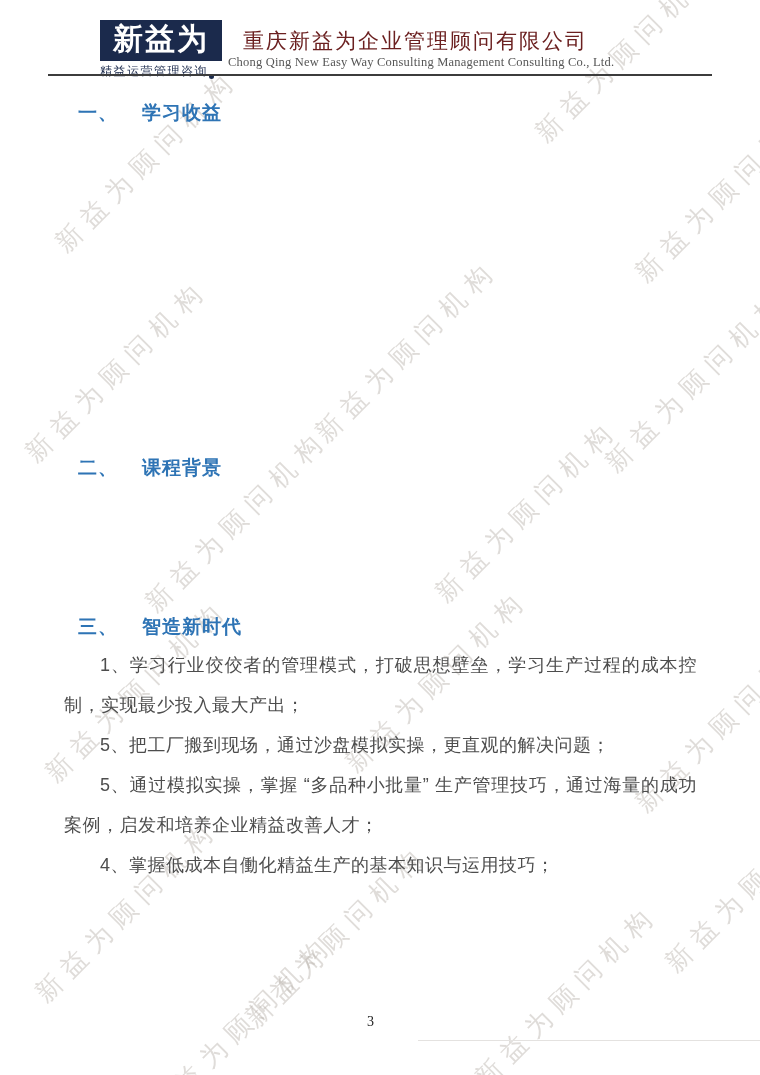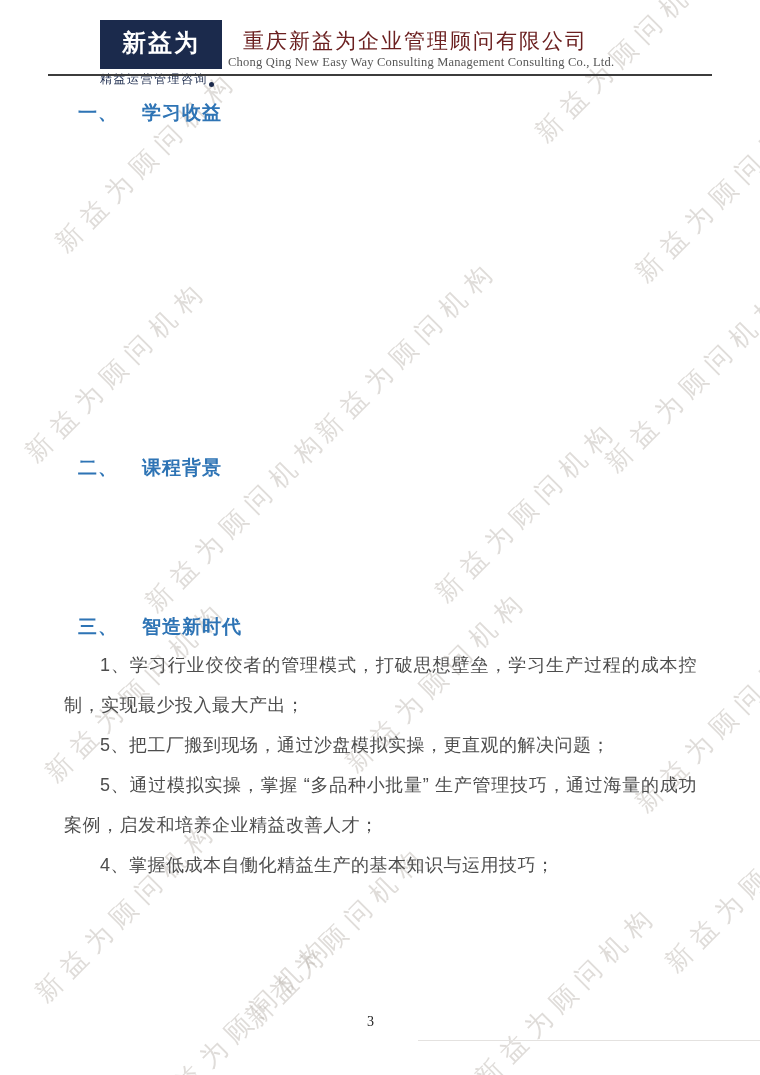--- a/index.html
+++ b/index.html
@@ -39,22 +39,22 @@
   .wm:nth-of-type(13){left:250px;top:1005px;}
   .wm:nth-of-type(14){left:480px;top:1065px;}
   .wm:nth-of-type(15){left:670px;top:950px;}
   .wm:nth-of-type(16){left:155px;top:1095px;}
 
   .content{position:absolute;inset:0;z-index:1;}
 
   
   .logo{position:absolute;left:100px;top:20px;width:122px;}
   .logo-main{
-    width:122px;height:49px;background:var(--brand-navy);color:#fff;
-    font-size:24px;font-weight:bold;letter-spacing:2px;
+    width:122px;height:41px;background:var(--brand-navy);color:#fff;
+    font-size:30px;font-weight:bold;letter-spacing:2px;
     display:flex;align-items:center;justify-content:center;
     border-bottom:3px solid var(--brand-navy);
   }
   .logo-tagline{
     margin-top:2px;color:var(--brand-navy);font-weight:normal;font-size:12px;
     letter-spacing:1.5px;display:flex;align-items:flex-end;white-space:nowrap;
   }
   .logo-dot{
     width:5px;height:5px;border-radius:50%;background:var(--brand-navy);
     display:inline-block;margin-left:1px;margin-bottom:1px;

